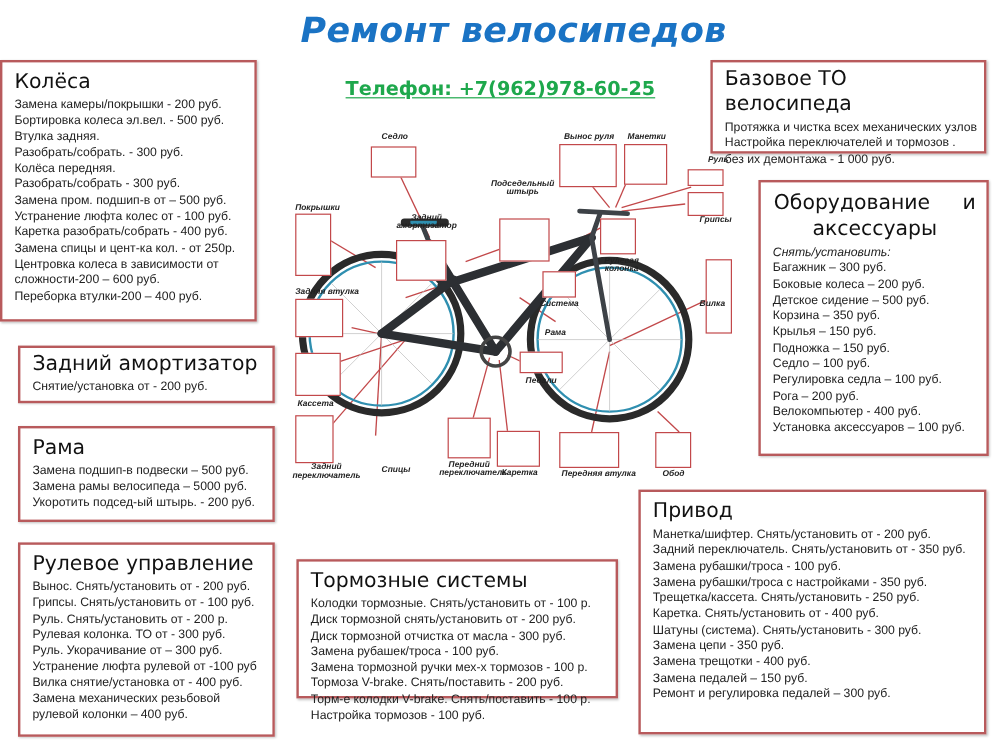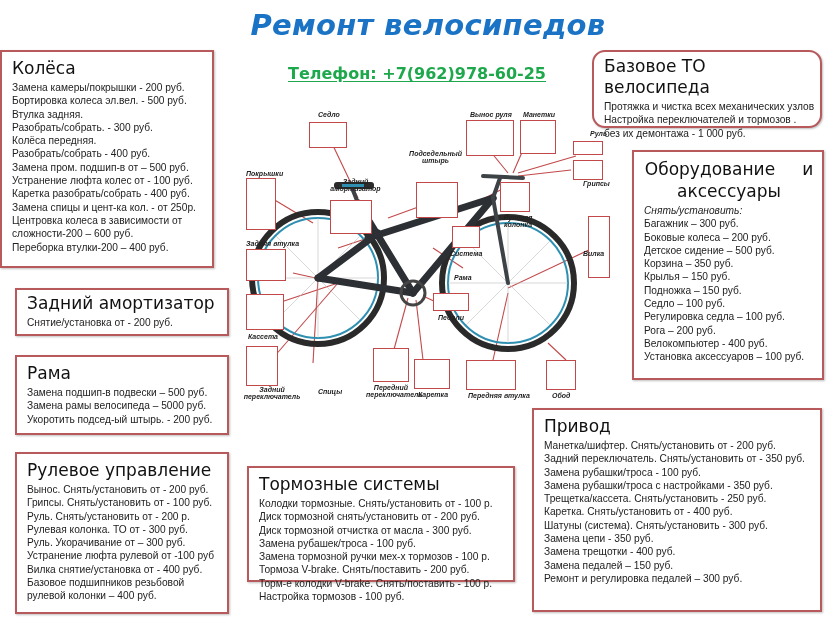--- a/index.html
+++ b/index.html
@@ -50,21 +50,21 @@
 <div class="title">Ремонт велосипедов</div>
 <div class="phone">Телефон: +7(962)978-60-25</div>
 
 <div class="box" style="left:0; top:50px; width:214px; height:218px;">
   <h2>Колёса</h2>
   <div class="line">Замена камеры/покрышки  - 200 руб.</div>
   <div class="line">Бортировка колеса эл.вел. - 500 руб.</div>
   <div class="line">Втулка задняя.</div>
   <div class="line">Разобрать/собрать. - 300 руб.</div>
   <div class="line">Колёса передняя.</div>
-  <div class="line">Разобрать/собрать - 400 руб.</div>
+  <div class="line">Разобрать/собрать - 300 руб.</div>
   <div class="line">Замена пром. подшип-в от – 500 руб.</div>
   <div class="line">Устранение люфта колес от - 100 руб.</div>
   <div class="line">Каретка разобрать/собрать - 400 руб.</div>
   <div class="line">Замена спицы и цент-ка кол. -  от 250р.</div>
   <div class="line">Центровка колеса в зависимости от</div>
   <div class="line row-split">
     <span>сложности</span>
     <span>-</span>
     <span>200 – 600 руб.</span>
   </div>
@@ -89,21 +89,21 @@
 
 <div class="box" style="left:15px; top:452px; width:214px; height:162px;">
   <h2>Рулевое управление</h2>
   <div class="line">Вынос. Снять/установить от - 200 руб.</div>
   <div class="line">Грипсы. Снять/установить от - 100 руб.</div>
   <div class="line">Руль. Снять/установить от - 200 р.</div>
   <div class="line">Рулевая колонка. ТО от - 300 руб.</div>
   <div class="line">Руль. Укорачивание от – 300 руб.</div>
   <div class="line">Устранение люфта рулевой от -100 руб</div>
   <div class="line">Вилка снятие/установка от - 400 руб.</div>
-  <div class="line">Базовое подшипников резьбовой</div>
+  <div class="line">Замена механических резьбовой</div>
   <div class="line">рулевой колонки – 400 руб.</div>
 </div>
 
 <div class="box" style="left:247px; top:466px; width:268px; height:116px;">
   <h2>Тормозные системы</h2>
   <div class="line">Колодки тормозные. Снять/установить от - 100 р.</div>
   <div class="line">Диск тормозной снять/установить от - 200 руб.</div>
   <div class="line">Диск тормозной отчистка от масла - 300 руб.</div>
   <div class="line">Замена рубашек/троса - 100 руб.</div>
   <div class="line">Замена тормозной ручки мех-х тормозов - 100 р.</div>
@@ -120,21 +120,21 @@
   <div class="line">Замена рубашки/троса с настройками - 350 руб.</div>
   <div class="line">Трещетка/кассета. Снять/установить - 250 руб.</div>
   <div class="line">Каретка. Снять/установить от - 400 руб.</div>
   <div class="line">Шатуны (система). Снять/установить - 300 руб.</div>
   <div class="line">Замена цепи - 350 руб.</div>
   <div class="line">Замена трещотки - 400 руб.</div>
   <div class="line">Замена педалей – 150 руб.</div>
   <div class="line">Ремонт и регулировка педалей – 300 руб.</div>
 </div>
 
-<div class="box" style="left:592px; top:50px; width:230px; height:78px; padding-top:4px;border-radius:13px;">
+<div class="box" style="left:592px; top:50px; width:230px; height:78px; padding-top:4px;">
   <h2>Базовое ТО велосипеда</h2>
   <div class="line">Протяжка и чистка всех механических узлов</div>
   <div class="line">Настройка переключателей и тормозов .</div>
   <div class="line">без их демонтажа -  1 000 руб.</div>
 </div>
 
 <div class="box" style="left:632px; top:150px; width:192px; height:230px;">
   <h2 style="text-align:center; line-height:22px;">
     <span style="white-space:pre;">Оборудование     и</span><br>
     <span>аксессуары</span>

